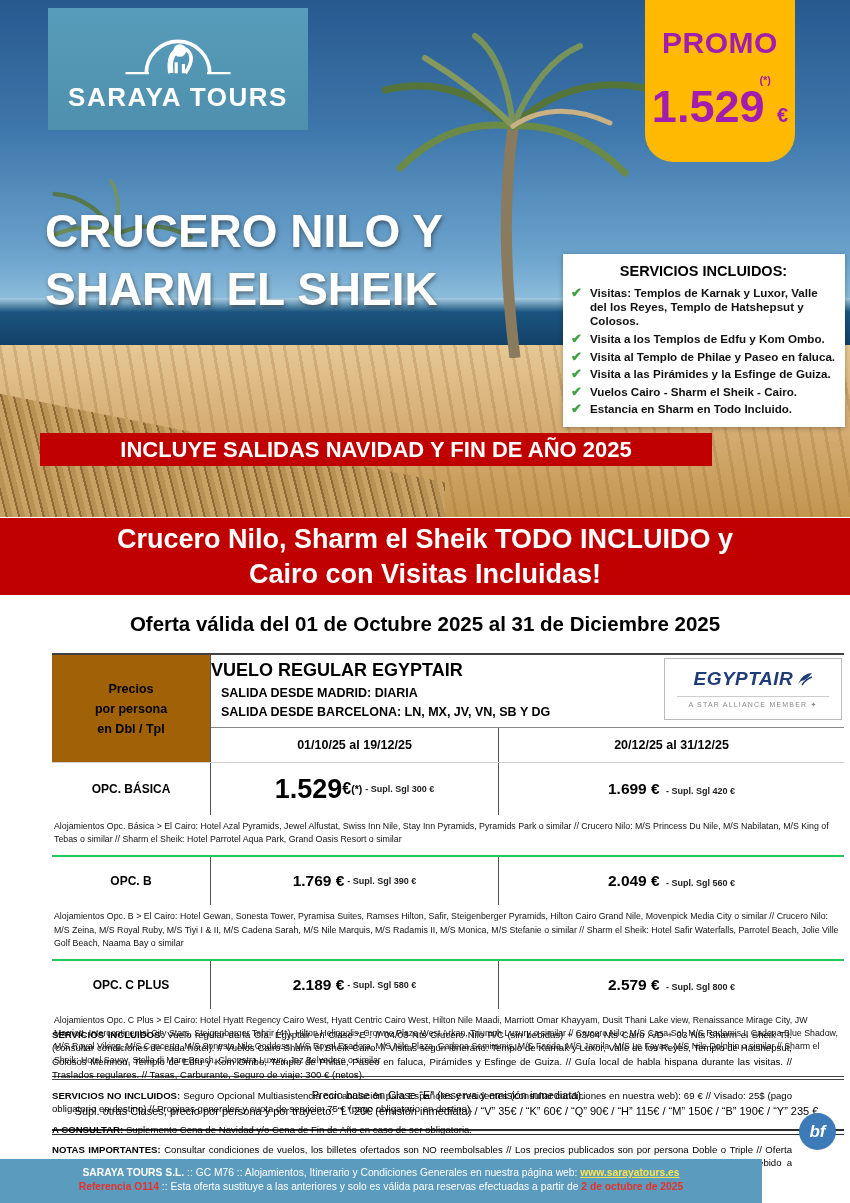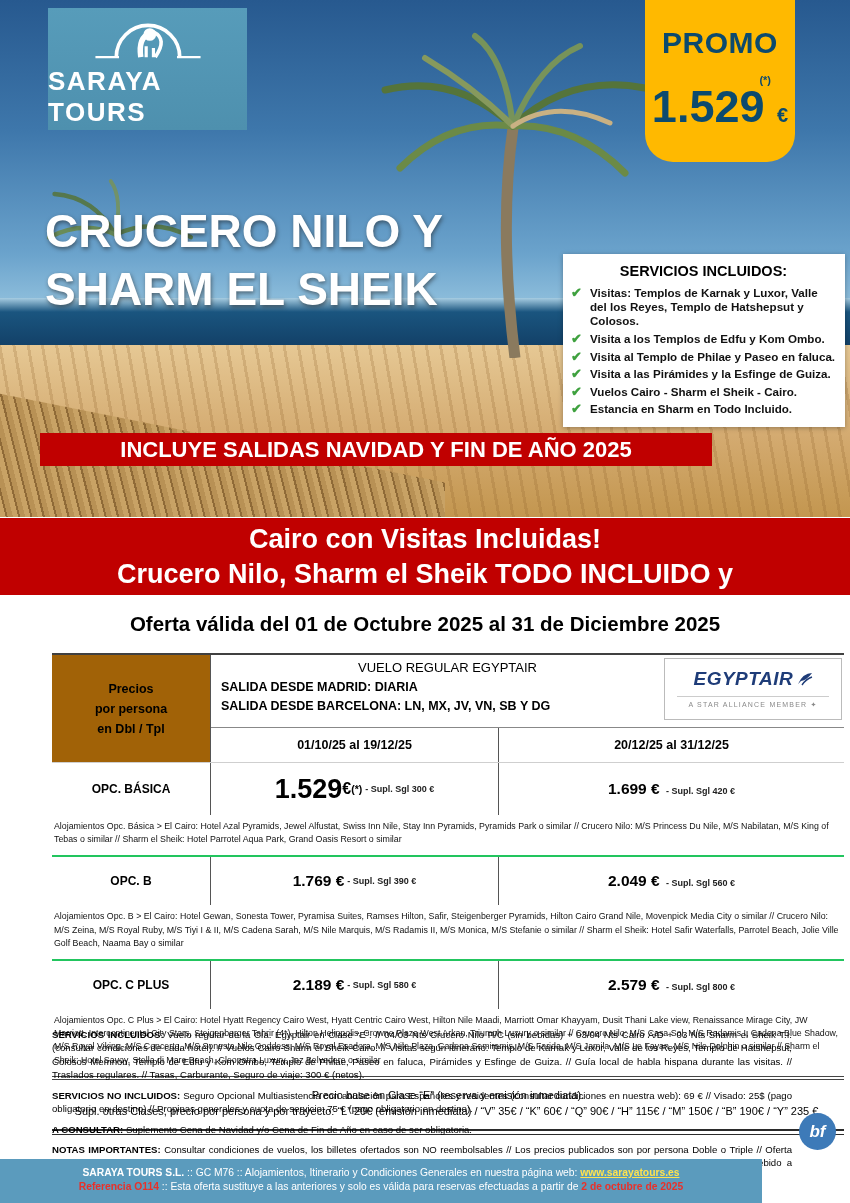--- a/index.html
+++ b/index.html
@@ -20,27 +20,27 @@
   .straw{position:absolute;left:-35px;top:378px;width:480px;height:145px;
        background:repeating-linear-gradient(76deg,#c8a265 0 5px,#8f6a37 5px 7px,#b89155 7px 12px);
        clip-path:polygon(0 6%,100% 72%,100% 100%,0 100%);}
   .lounger{position:absolute;left:598px;top:300px;width:190px;height:26px;
        background:linear-gradient(180deg,#dca35a 0%,#b97f3b 100%);transform:skewY(-1.5deg);border-radius:2px;}
   .lounger-leg{position:absolute;top:324px;width:7px;height:16px;background:#8a5f28;}
   .leg1{left:610px;} .leg2{left:772px;}
   .palm{position:absolute;left:355px;top:28px;}
   .palm2{position:absolute;left:-55px;top:105px;transform:rotate(18deg) scale(.55);opacity:.85;}
   
-  .logo-card{position:absolute;left:48px;top:8px;width:199px;height:122px;
+  .logo-card{position:absolute;left:48px;top:8px;width:260px;height:122px;
        background:linear-gradient(180deg,#579cba 0%,#4e90ae 100%);
        display:flex;flex-direction:column;align-items:center;justify-content:center;}
   .brand-name{color:#fff;font-size:26px;font-weight:700;letter-spacing:1.5px;margin-top:-2px;}
   
   .promo{position:absolute;left:645px;top:0;width:150px;height:162px;background:#FFB900;
-       border-radius:0 0 28px 28px;text-align:center;color:#0c4a6e;}
+       border-radius:0 0 28px 28px;text-align:center;color:#a21caf;}
   .promo-label{font-size:30px;font-weight:800;margin-top:26px;letter-spacing:.5px;}
   .promo-ast{font-size:11px;font-weight:700;text-align:right;padding-right:24px;margin-top:14px;}
   .promo-price{font-size:45px;font-weight:800;line-height:1;margin-top:-2px;}
   .promo-cur{font-size:20px;font-weight:700;}
   
   .hero-title{position:absolute;left:45px;top:170px;width:540px;color:#fff;font-weight:800;
        text-shadow:1px 2px 4px rgba(30,30,30,.55);}
   .ht1{font-size:50px;line-height:1;}
   .ht2{font-size:46px;line-height:1;margin-top:38px;}
   .ht3{font-size:46px;line-height:1;margin-top:12px;}
@@ -62,21 +62,21 @@
   .offer{position:absolute;left:0;top:612px;width:850px;text-align:center;
        font-size:20.5px;font-weight:800;color:#000;}
   
   .ptable{position:absolute;left:52px;top:653px;width:792px;border-top:2px solid #404040;font-size:12px;}
   .t-header{display:flex;border-bottom:1px solid #cfcfcf;}
   .t-left{width:158px;background:#a16207;border-right:1px solid #555;
        display:flex;flex-direction:column;align-items:center;justify-content:center;
        font-size:12.5px;font-weight:700;line-height:1.6;}
   .t-right{flex:1;display:flex;flex-direction:column;}
   .t-flight{position:relative;height:72px;border-bottom:1px solid #888;}
-  .flight-title{text-align:center;font-size:13px;font-weight:400;margin:5px 160px 3px 0;}
+  .flight-title{font-size:18px;font-weight:700;margin:5px 160px 3px 0;}
   .salida{font-size:12.5px;font-weight:700;margin-left:10px;line-height:1.55;}
   .logo-box{position:absolute;right:2px;top:3px;width:178px;height:62px;background:#fff;
        border:1px solid #bbb;box-sizing:border-box;text-align:center;padding-top:9px;}
   .egyptair{font-size:19px;font-weight:800;font-style:italic;color:#1E3C78;letter-spacing:.5px;}
   .alliance{font-size:7px;color:#8a8a8a;letter-spacing:1.2px;margin-top:6px;border-top:1px solid #ccc;
        padding-top:4px;margin-left:12px;margin-right:12px;}
   .t-dates{display:flex;height:34px;font-weight:700;font-size:12.5px;}
   .t-dates .d1{width:288px;border-right:1px solid #555;text-align:center;line-height:34px;box-sizing:border-box;}
   .t-dates .d2{flex:1;text-align:center;line-height:34px;}
   .t-row{display:flex;align-items:center;height:48px;}
@@ -175,22 +175,22 @@
     <li><span class="chk">✔</span><span>Visita a los Templos de Edfu y Kom Ombo.</span></li>
     <li><span class="chk">✔</span><span>Visita al Templo de Philae y Paseo en faluca.</span></li>
     <li><span class="chk">✔</span><span>Visita a las Pirámides y la Esfinge de Guiza.</span></li>
     <li><span class="chk">✔</span><span>Vuelos Cairo - Sharm el Sheik - Cairo.</span></li>
     <li><span class="chk">✔</span><span>Estancia en Sharm en Todo Incluido.</span></li>
   </ul>
 </div>
 
 <div class="banner1">INCLUYE SALIDAS NAVIDAD Y FIN DE AÑO 2025</div>
 <div class="banner2">
+  <div>Crucero Nilo, Sharm el Sheik TODO INCLUIDO y</div>
   <div>Cairo con Visitas Incluidas!</div>
-  <div>Crucero Nilo, Sharm el Sheik TODO INCLUIDO y</div>
 </div>
 
 <div class="offer">Oferta válida del 01 de Octubre 2025 al 31 de Diciembre 2025</div>
 
 <div class="ptable">
   <div class="t-header">
     <div class="t-left">
       <span>Precios</span>
       <span>por persona</span>
       <span>en Dbl / Tpl</span>

